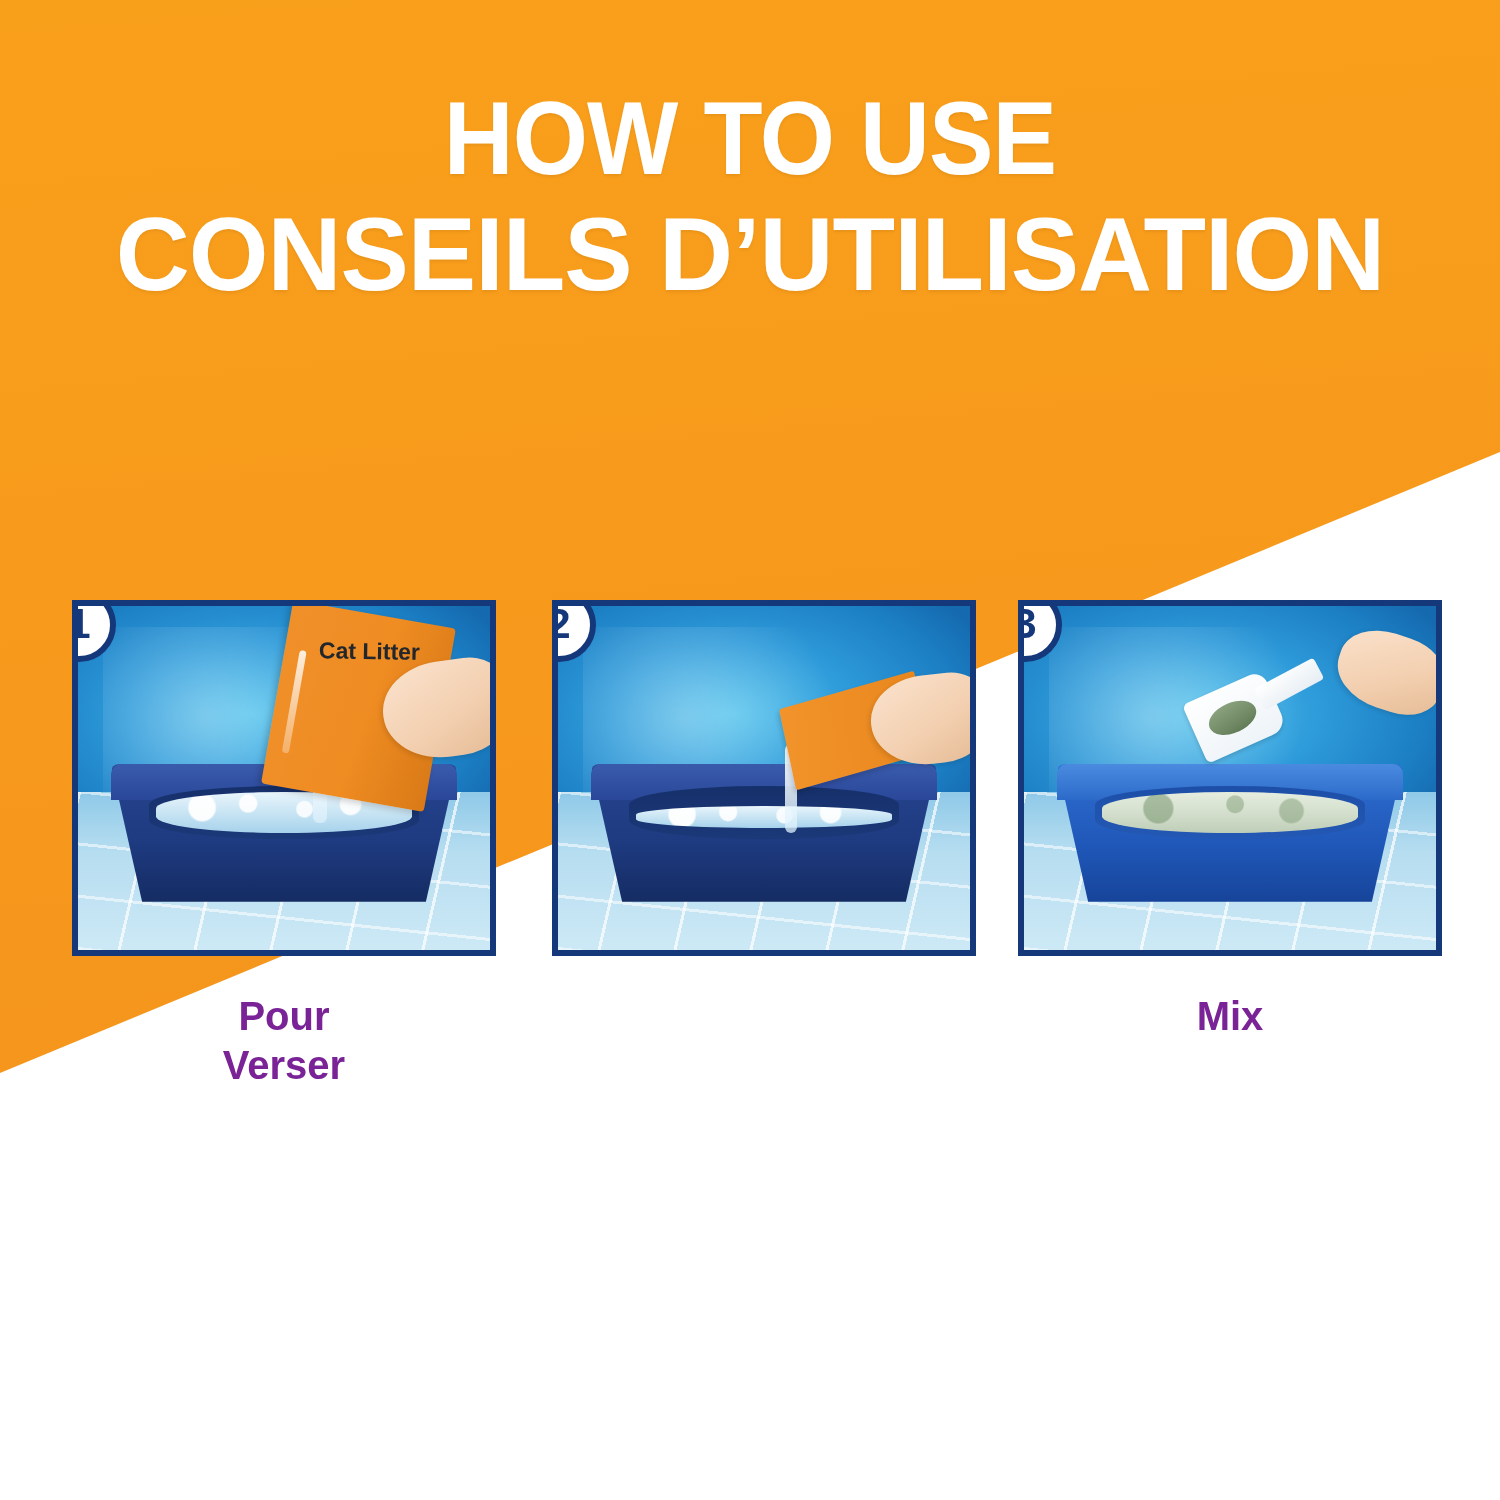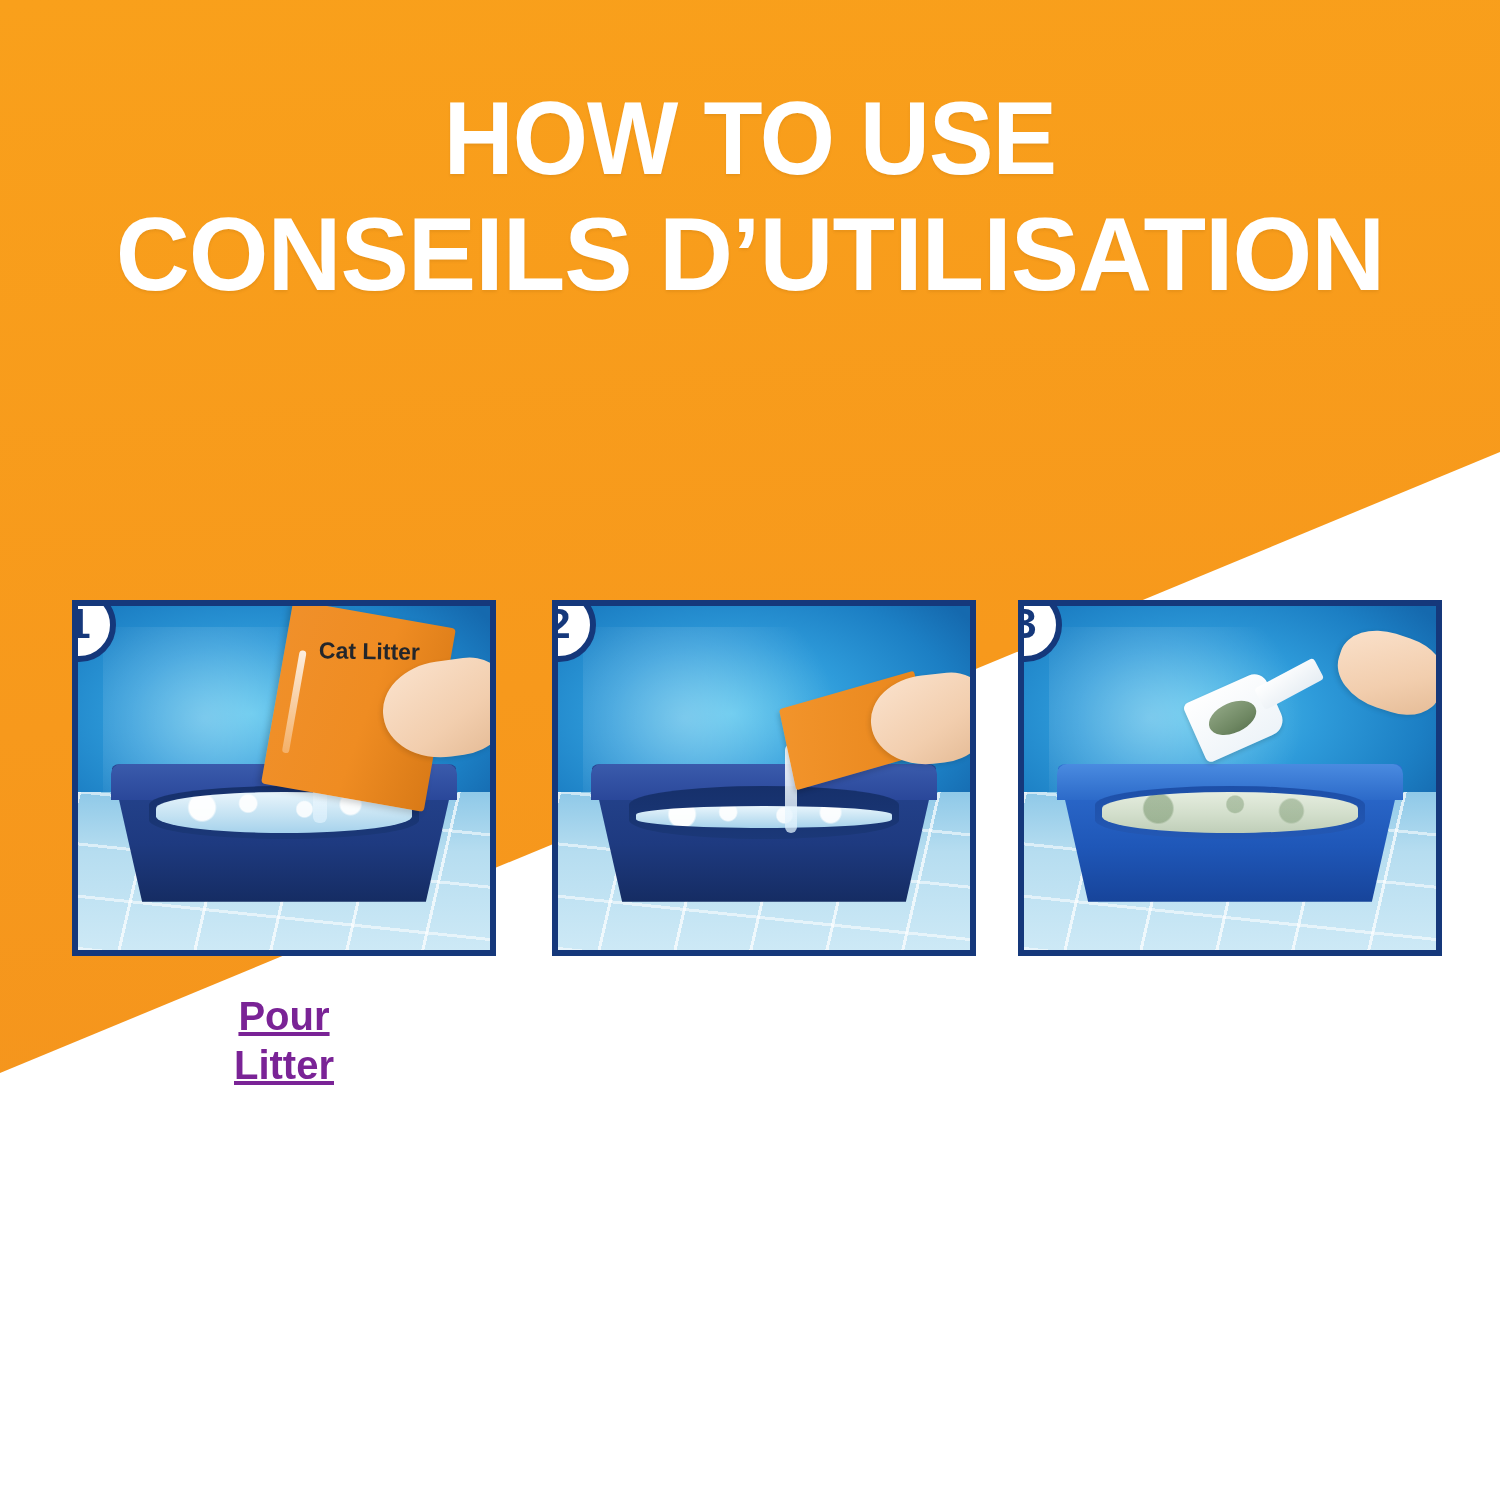--- a/index.html
+++ b/index.html
@@ -307,21 +307,20 @@
   }
 
   
   .caption {
     margin-top: 36px;
     text-align: center;
     color: #7A2396;
     font-weight: 700;
     font-size: 40px;
     line-height: 1.22;
-    text-decoration: underline;
   }
   .caption span { display: block; }
 </style>
 </head>
 <body>
 
 <div id="stage">
 
   <div class="bg-orange"></div>
 
@@ -358,21 +357,21 @@
           <div class="hand hand-1"></div>
         </div>
 
         <div class="badge">
           <span class="badge-num">1</span>
         </div>
       </div>
 
       <div class="caption">
         <span>Pour</span>
-        <span>Litter</span>
+        <span>Verser</span>
       </div>
     </div>
 
     <div class="step step-2">
       <div class="photo">
         <div class="scene">
           <div class="wall"></div>
           <div class="wall-sheen"></div>
           <div class="floor">
             <div class="floor-grid"></div>
@@ -424,17 +423,18 @@
 
           <div class="hand hand-3"></div>
         </div>
 
         <div class="badge">
           <span class="badge-num">3</span>
         </div>
       </div>
 
       <div class="caption">
+        <span>Mix</span>
       </div>
     </div>
 
   </div>
 </div>
 
 </body></html>

